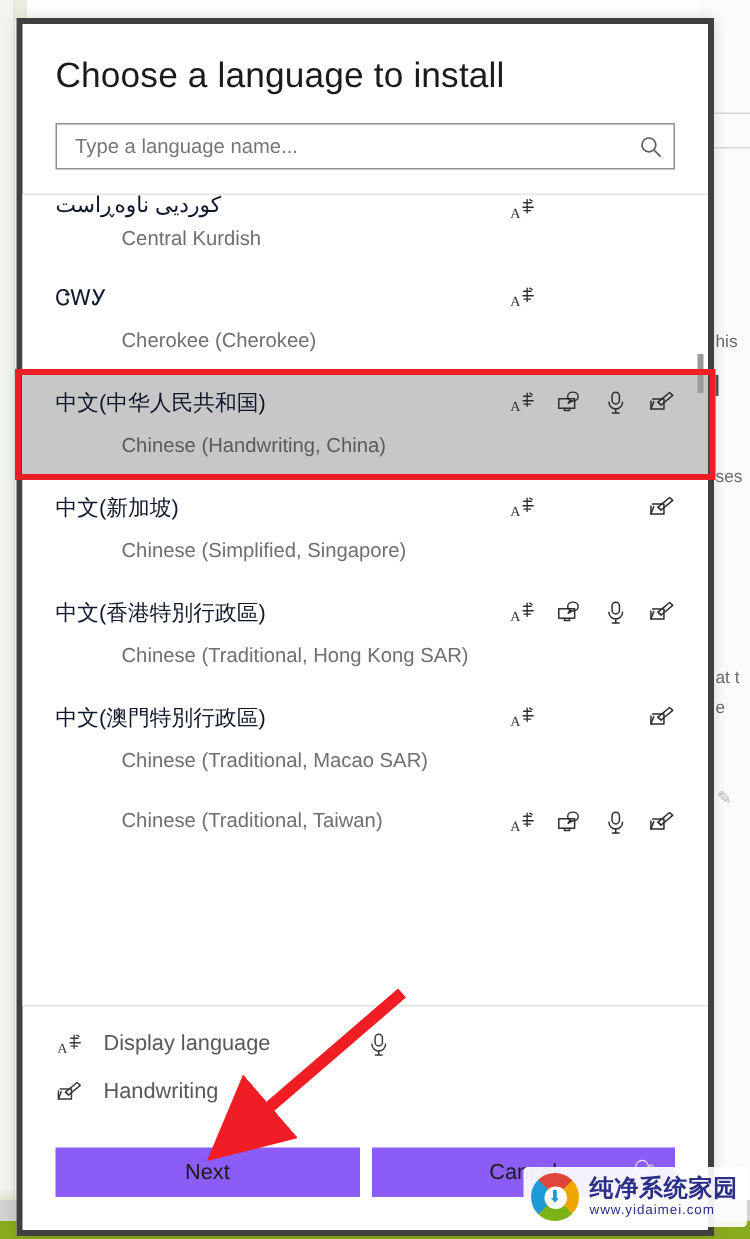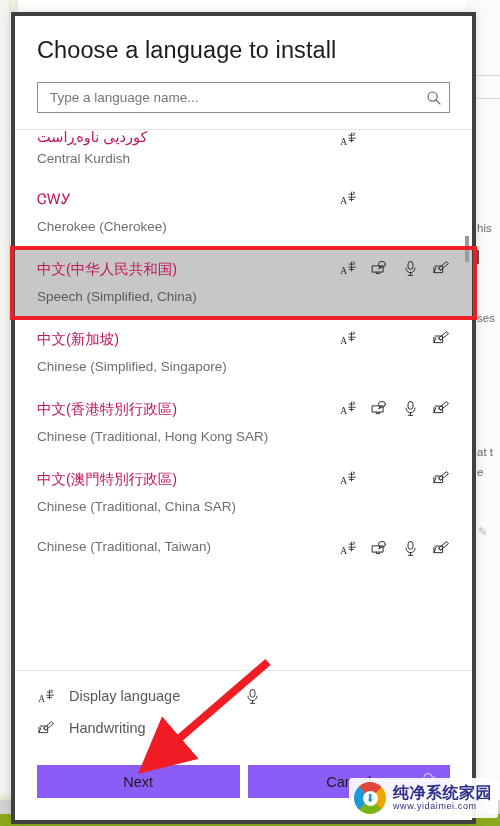--- a/index.html
+++ b/index.html
@@ -158,33 +158,34 @@
   .lang-row.first-clipped {
     min-height: 50px;
     padding-top: 0;
   }
   .lang-row.selected {
     background: #c7c7c7;
   }
 
   .lang-native {
     font-size: 14.5px;
-    color: #be185d;
+    color: #0f172a;
     line-height: 30px;
     white-space: nowrap;
   }
   .lang-row.first-clipped .lang-native {
     line-height: 18px;
     margin-top: -2px;
   }
   .lang-english {
     font-size: 13.5px;
     color: #6f6f6f;
     line-height: 26px;
     white-space: nowrap;
+    margin-left: 44px;
   }
   .lang-row.selected .lang-english { color: #5b5b5b; }
 
   .row-icons {
     position: absolute;
     right: 22px;
     top: 7px;
     display: flex;
     align-items: center;
     gap: 13px;
@@ -407,21 +408,21 @@
       <path d="M13.9 2.2 l1.8 1.0"></path>
     </svg>
             </span>
             <span class="ficon blank"></span>
             <span class="ficon blank"></span>
             <span class="ficon blank"></span>
           </div>
     </div>
         <div class="lang-row selected">
       <div class="lang-native">中文(中华人民共和国)</div>
-      <div class="lang-english">Speech (Simplified, China)</div>
+      <div class="lang-english">Chinese (Handwriting, China)</div>
       <div class="row-icons">
             <span class="ficon">
               <svg width="17" height="17" viewBox="0 0 18 18" fill="none" stroke="currentColor" stroke-width="0.95" stroke-linecap="round" stroke-linejoin="round">
       <text x="0.2" y="15" font-size="10" font-family="Liberation Serif, serif" fill="currentColor" stroke="none">A</text>
       <path d="M9.2 7.6 h7.2"></path>
       <path d="M12.1 2.2 v9.4"></path>
       <path d="M9.6 4.4 h5.4"></path>
       <path d="M9.9 10.0 h4.6"></path>
       <path d="M13.9 2.2 l1.8 1.0"></path>
     </svg>
@@ -513,21 +514,21 @@
       <path d="M2.2 6.4 h8.0 v7.0 h-9.2 v-5.6"></path>
       <path d="M1.0 13.4 L3.0 8.2"></path>
       <path d="M6.0 8.6 L14.2 1.8 L16.4 3.8 L8.2 10.6 Z"></path>
       <path d="M6.0 8.6 L8.2 10.6"></path>
     </svg>
             </span>
           </div>
     </div>
         <div class="lang-row">
       <div class="lang-native">中文(澳門特別行政區)</div>
-      <div class="lang-english">Chinese (Traditional, China SAR)</div>
+      <div class="lang-english">Chinese (Traditional, Macao SAR)</div>
       <div class="row-icons">
             <span class="ficon">
               <svg width="17" height="17" viewBox="0 0 18 18" fill="none" stroke="currentColor" stroke-width="0.95" stroke-linecap="round" stroke-linejoin="round">
       <text x="0.2" y="15" font-size="10" font-family="Liberation Serif, serif" fill="currentColor" stroke="none">A</text>
       <path d="M9.2 7.6 h7.2"></path>
       <path d="M12.1 2.2 v9.4"></path>
       <path d="M9.6 4.4 h5.4"></path>
       <path d="M9.9 10.0 h4.6"></path>
       <path d="M13.9 2.2 l1.8 1.0"></path>
     </svg>

